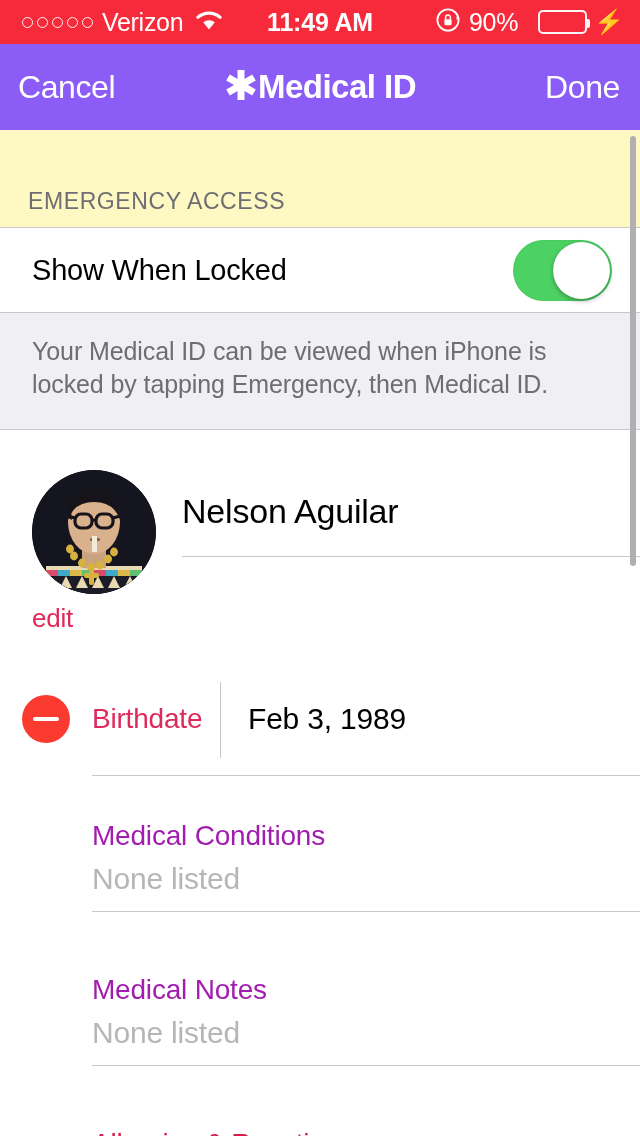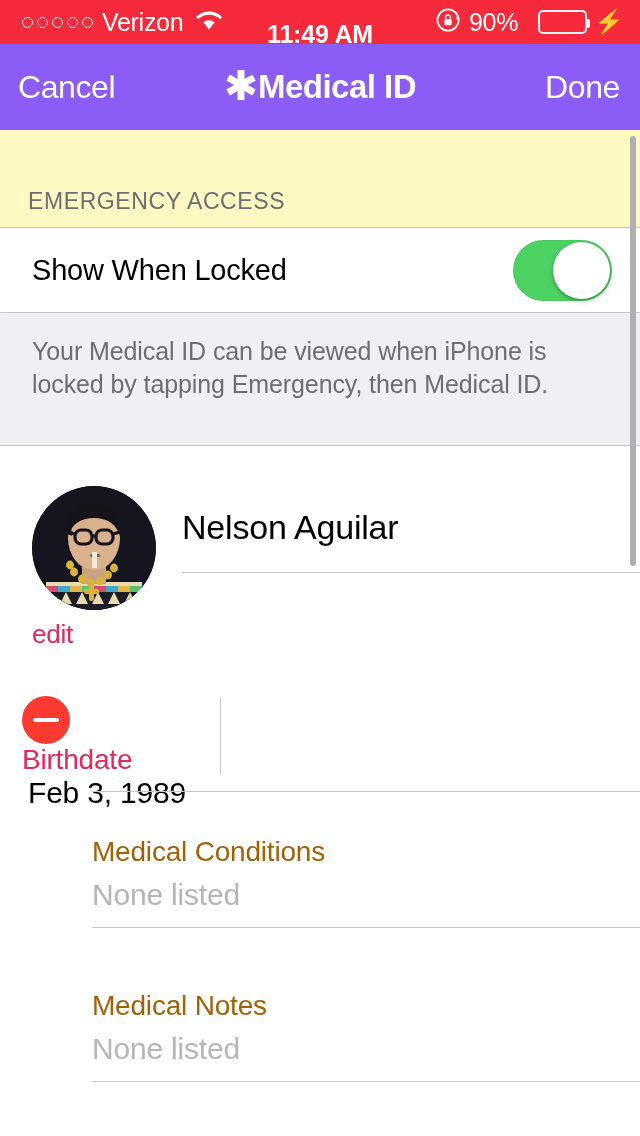--- a/index.html
+++ b/index.html
@@ -25,21 +25,21 @@
     position:absolute; left:22px; top:0; height:44px;
   }
   .sig-dots{ display:flex; align-items:center; gap:4px; margin-right:9px; }
   .sig-dot{
     width:11px; height:11px; border-radius:50%;
     border:1.6px solid rgba(255,255,255,.92); background:transparent;
   }
   .carrier{ font-size:25px; letter-spacing:-0.3px; font-weight:400; }
   .wifi-icon{ margin-left:11px; display:block; }
   .status-center{
-    position:absolute; left:0; right:0; top:12px; height:44px;
+    position:absolute; left:0; right:0; top:0; height:44px;
     display:flex; align-items:center; justify-content:center;
   }
   .clock{ font-size:25px; font-weight:700; letter-spacing:-0.2px; }
   .status-right{
     position:absolute; right:16px; top:0; height:44px;
     display:flex; align-items:center;
   }
   .rotlock-icon{ margin-right:8px; display:block; }
   .batt-pct{ font-size:25px; font-weight:400; margin-right:20px; letter-spacing:-0.3px;}
   .battery{
@@ -107,21 +107,21 @@
     width:57px; height:57px; border-radius:50%;
     background:#ffffff;
     box-shadow:0 2px 5px rgba(0,0,0,.30), 0 0 1px rgba(0,0,0,.25);
   }
 
   .section-footer{
     padding:22px 36px 0 32px;
     font-size:25px; line-height:1.32; color:#6D6D72;
     letter-spacing:-0.1px;
     background:#EFEFF4;
-    height:132px;
+    height:116px;
     border-radius:12px;
   }
 
   
   .form-area{
     background:#ffffff;
     border-top:1px solid #C8C7CC;
     position:relative;
     padding-top:0;
     min-height:600px;
@@ -152,22 +152,22 @@
     font-size:34px; color:#000; letter-spacing:-0.2px;
     padding-bottom:26px;
   }
   .field-underline{
     position:absolute; left:0; right:0; bottom:0;
     height:1px; background:#C8C7CC;
   }
 
   
   .bd-row{
-    display:flex; align-items:flex-start;
-    margin-top:46px; position:relative; height:78px;flex-direction:column;
+    display:flex; align-items:center;
+    margin-top:46px; position:relative; height:78px;
   }
   .minus-btn{
     width:48px; height:48px; border-radius:50%;
     background:#FB3B30; flex:0 0 48px;
     margin-left:22px; position:relative; cursor:pointer;
   }
   .minus-btn:before{
     content:""; position:absolute; left:11px; top:22px;
     width:26px; height:4px; background:#fff; border-radius:2px;
   }
@@ -185,21 +185,21 @@
   .bd-underline{
     position:absolute; left:92px; right:0; bottom:-18px;
     height:1px; background:#C8C7CC;
   }
 
   
   .list-field{
     margin:62px 0 0 92px; position:relative; padding-right:0;
   }
   .lf-title{
-    font-size:28px; color:#a16207; letter-spacing:-0.2px;
+    font-size:28px; color:#a21caf; letter-spacing:-0.2px;
   }
   .lf-value{
     font-size:30px; color:#B6B6B6; margin-top:10px;
     padding-bottom:16px; letter-spacing:-0.2px;
   }
   .lf-underline{
     position:absolute; left:0; right:0; bottom:0;
     height:1px; background:#C8C7CC;
   }
   .lf-last{ margin-top:62px; }

